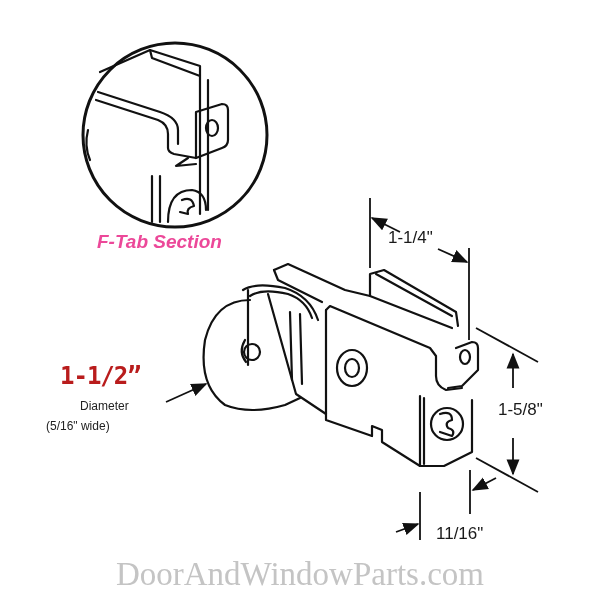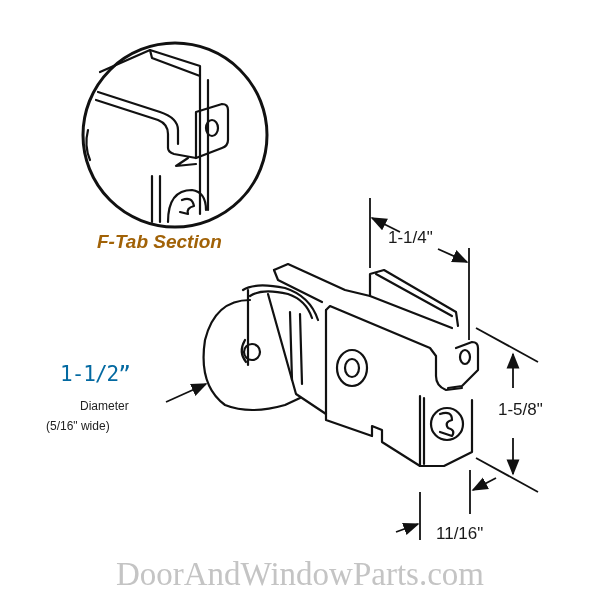--- a/index.html
+++ b/index.html
@@ -1,21 +1,21 @@
 <!DOCTYPE html>
 <html><head>
   <meta charset="utf-8">
   <style>
     html, body { margin: 0; padding: 0; background: #ffffff; }
     body { width: 600px; height: 600px; position: relative; overflow: hidden; font-family: "Liberation Sans", sans-serif; }
     .layer { position: absolute; left: 0; top: 0; width: 600px; height: 600px; }
     .lbl { position: absolute; color: #222; white-space: nowrap; font-family: "Liberation Sans", sans-serif; }
-    .ftab { left: 97px; top: 231px; font-size: 19px; font-style: italic; font-weight: bold; color: #a16207; text-align: right; }
+    .ftab { left: 97px; top: 231px; font-size: 19px; font-style: italic; font-weight: bold; color: #ec4899; text-align: right; }
     .dim { font-size: 17px; color: #1a1a1a; }
-    .big { left: 60px; top: 362px; font-family: "DejaVu Sans Mono", monospace; font-size: 21px; font-weight: normal; letter-spacing: -1px; color: #0369a1; }
+    .big { left: 60px; top: 362px; font-family: "DejaVu Sans Mono", monospace; font-size: 24px; font-weight: bold; letter-spacing: -1px; color: #b91c1c; }
     .sub { font-size: 12px; color: #222; }
     .wm { left: 0; width: 600px; top: 556px; text-align: center; font-family: "Liberation Serif", serif; font-size: 33px; color: #c4c4c4; }
   </style>
 </head>
 <body>
 
 <svg class="layer" viewBox="0 0 600 600" xmlns="http://www.w3.org/2000/svg">
   <defs>
     <marker id="arr" viewBox="0 0 10 10" refX="9" refY="5" markerWidth="9" markerHeight="9" orient="auto-start-reverse">
       <path d="M0,1 L10,5 L0,9 z" fill="#111"></path>

